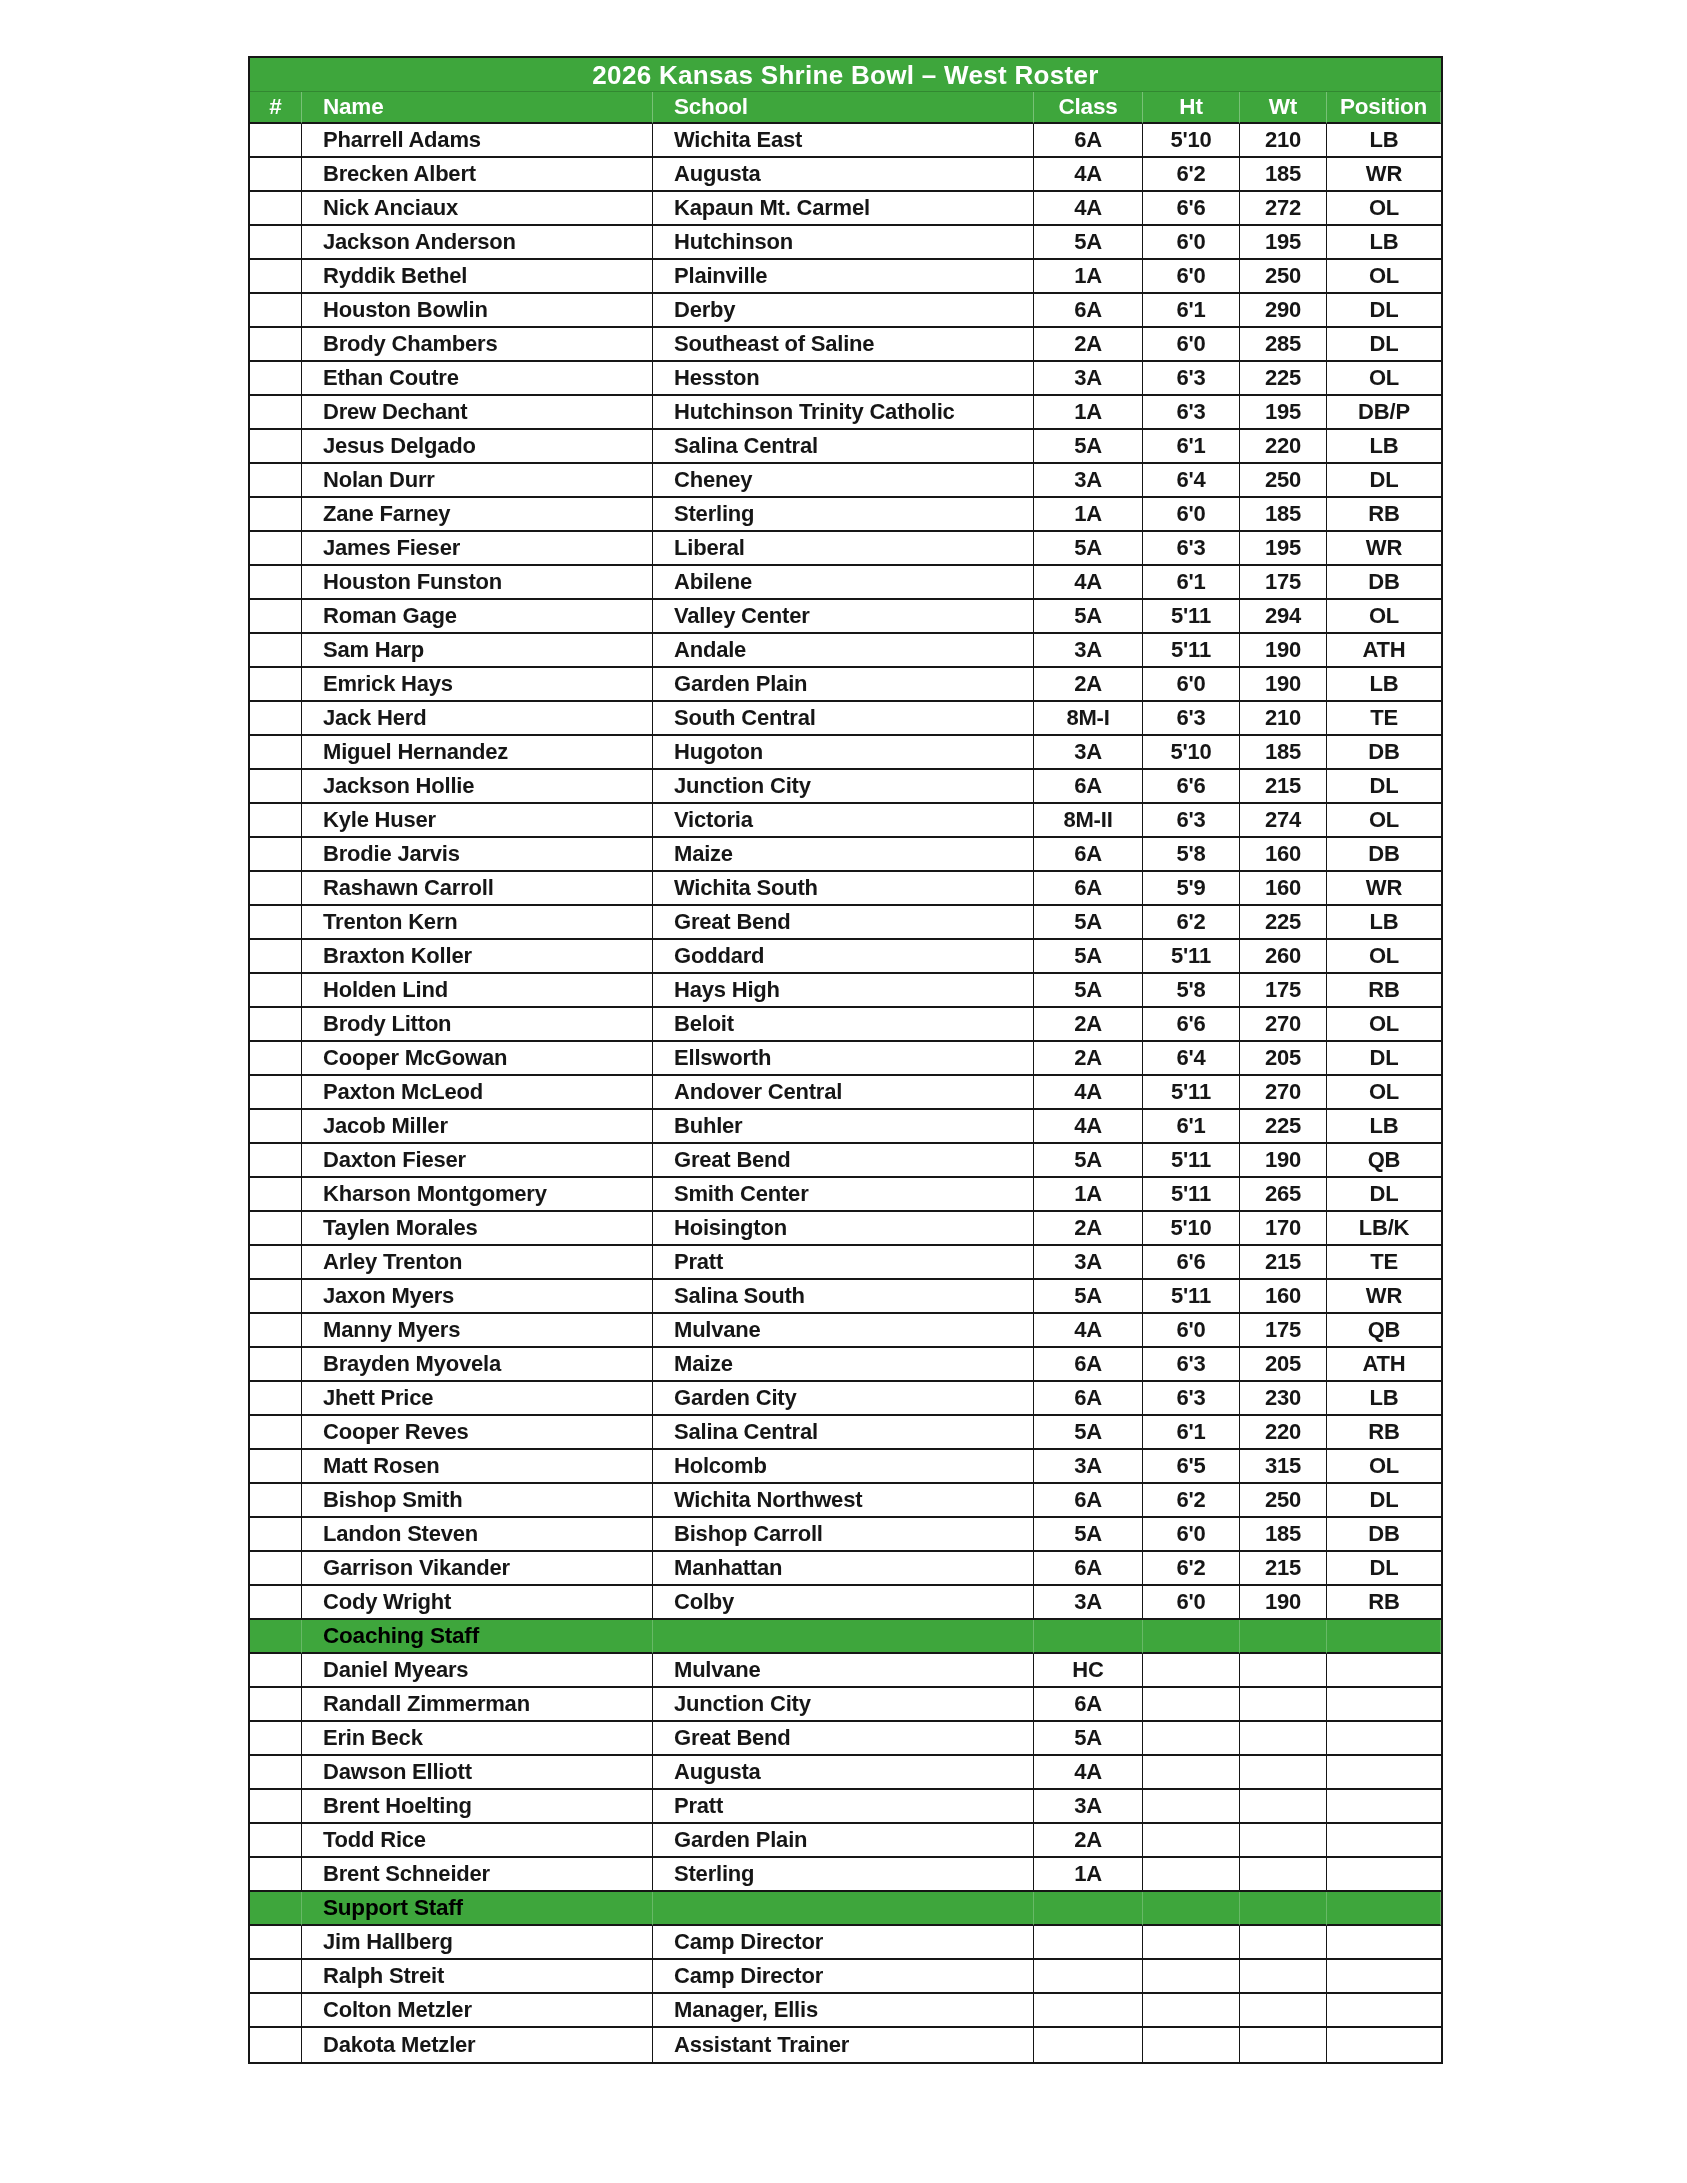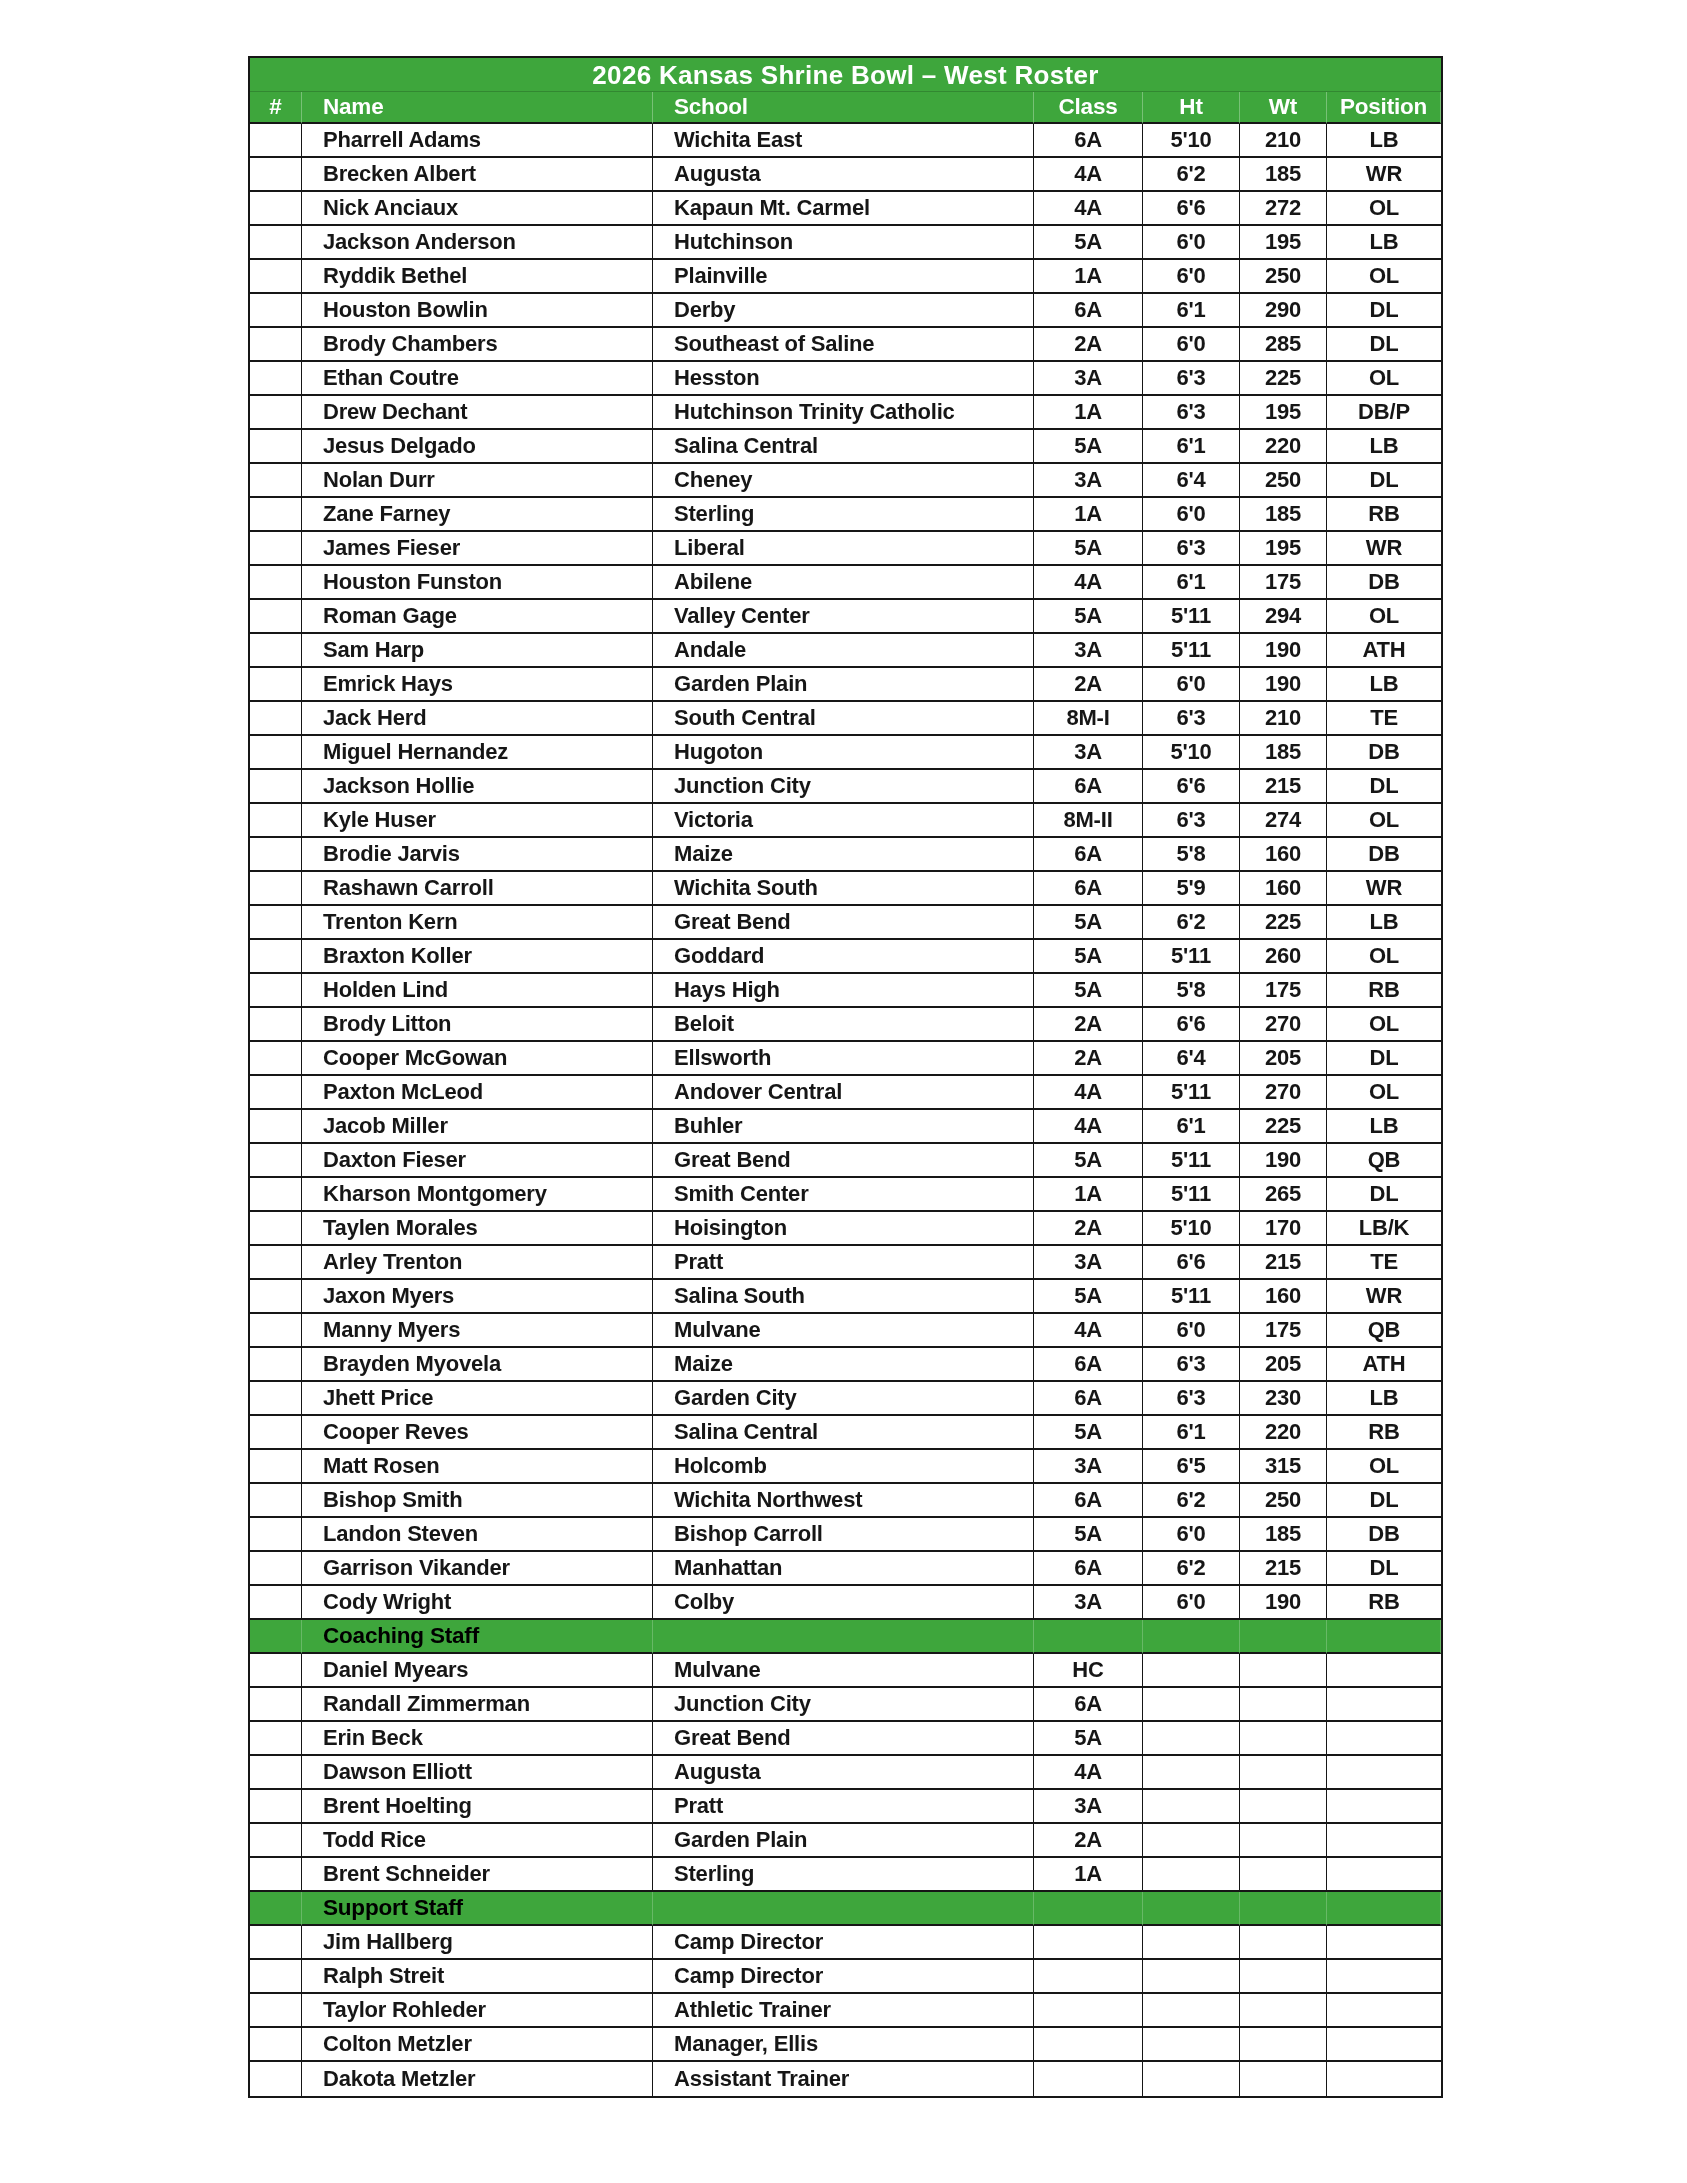--- a/index.html
+++ b/index.html
@@ -572,29 +572,20 @@
         <div class="cell"></div>
         <div class="cell left">Ralph Streit</div>
         <div class="cell left">Camp Director</div>
         <div class="cell"></div>
         <div class="cell"></div>
         <div class="cell"></div>
         <div class="cell"></div>
       </div>
       <div class="row">
         <div class="cell"></div>
-        <div class="cell left">Taylor Rohleder</div>
-        <div class="cell left">Athletic Trainer</div>
-        <div class="cell"></div>
-        <div class="cell"></div>
-        <div class="cell"></div>
-        <div class="cell"></div>
-      </div>
-      <div class="row">
-        <div class="cell"></div>
         <div class="cell left">Colton Metzler</div>
         <div class="cell left">Manager, Ellis</div>
         <div class="cell"></div>
         <div class="cell"></div>
         <div class="cell"></div>
         <div class="cell"></div>
       </div>
       <div class="row">
         <div class="cell"></div>
         <div class="cell left">Dakota Metzler</div>

